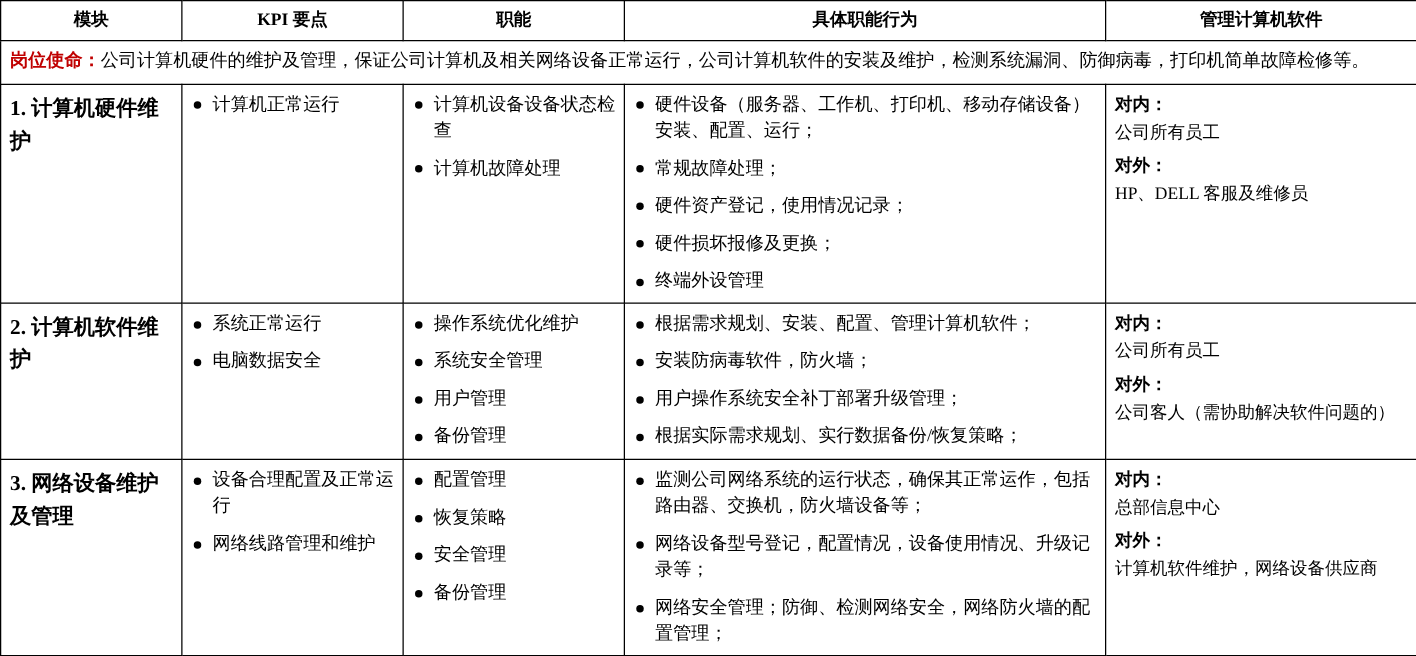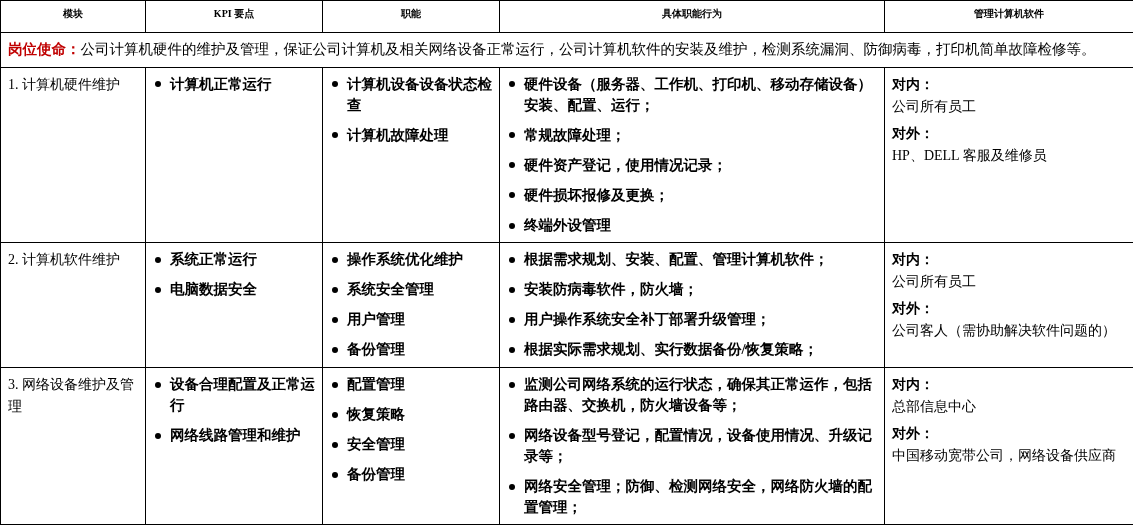--- a/index.html
+++ b/index.html
@@ -25,21 +25,21 @@
   }
   table.kpi td, table.kpi th {
     border: 1px solid #000000;
     vertical-align: top;
     padding: 6px 7px;
   }
   thead th {
     text-align: center;
     vertical-align: middle;
     font-weight: bold;
-    font-size: 10px;
+    font-size: 14px;
     height: 32px;
     padding: 4px 6px;
     background: #ffffff;
   }
   
   col.c0 { width: 145px; }
   col.c1 { width: 177px; }
   col.c2 { width: 177px; }
   col.c3 { width: 385px; }
   col.c4 { width: 249px; }
@@ -50,41 +50,40 @@
     font-size: 14.5px;
   }
   .mission-label {
     color: #c00000;
     font-weight: bold;
     text-align: center;
   }
   .mission-text { color: #000; font-family: Liberation Serif, serif; }
 
   .module-cell {
-    font-weight: normal;
-    font-size: 14px;
+    font-weight: bold;
+    font-size: 17px;
     line-height: 1.55;
     vertical-align: middle;
     padding-left: 6px;
     padding-right: 4px;
   }
   .mid {
     vertical-align: middle;
   }
   ul.bul {
     list-style: none;
     margin: 0;
     padding: 0;
   }
   ul.bul > li {
     position: relative;
     padding-left: 17px;
     margin: 0 0 9px 0;
     line-height: 1.45;
-    font-weight: bold;
   }
   ul.bul > li:last-child { margin-bottom: 0; }
   ul.bul > li::before {
     content: "";
     position: absolute;
     left: 2px;
     top: 0.53em;
     width: 6px;
     height: 6px;
     border-radius: 50%;
@@ -220,18 +219,18 @@
           <ul class="bul beh-list">
             <li>监测公司网络系统的运行状态，确保其正常运作，包括路由器、交换机，防火墙设备等；</li>
             <li>网络设备型号登记，配置情况，设备使用情况、升级记录等；</li>
             <li>网络安全管理；防御、检测网络安全，网络防火墙的配置管理；</li>
           </ul>
         </td>
         <td class="dept-cell mid">
           <p class="dept-head">对内：</p>
           <p class="dept-body">总部信息中心</p>
           <p class="dept-head">对外：</p>
-          <p class="dept-body">中国移动宽带公司，网络设备供应商</p>
+          <p class="dept-body">计算机软件维护，网络设备供应商</p>
         </td>
       </tr>
     </tbody>
   </table>
 </div>
 
 </body></html>

